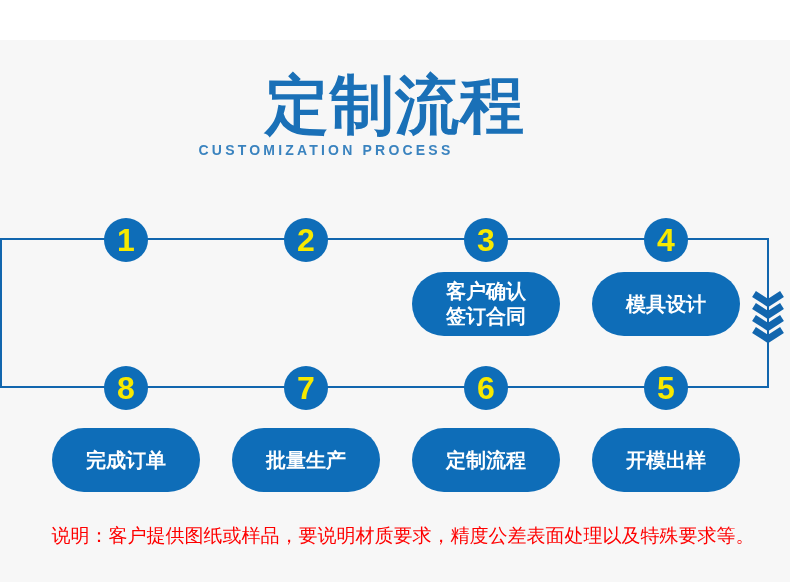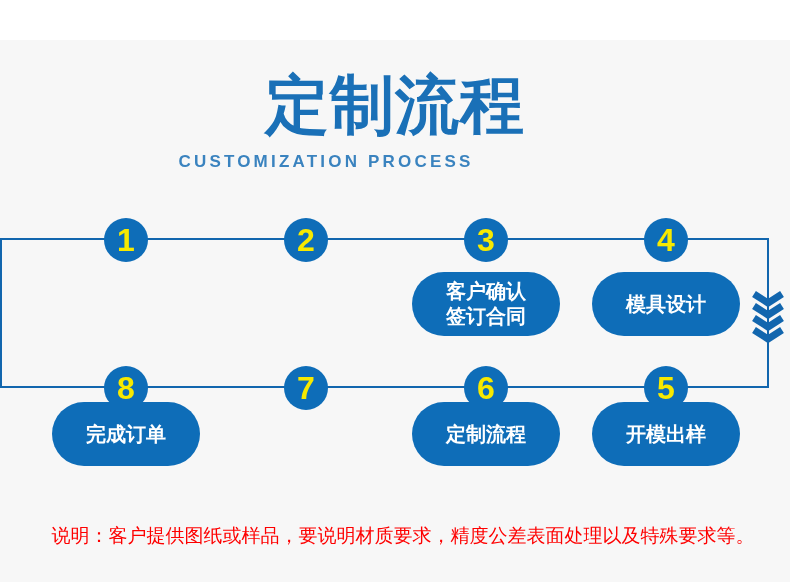--- a/index.html
+++ b/index.html
@@ -20,23 +20,23 @@
     background:var(--top-band,#ffffff);
   }
   .title{
     position:absolute;left:0;top:60px;width:790px;
     text-align:center;
     font-size:64px;line-height:74px;font-weight:bold;
     color:var(--title-blue,#1a70b7);
     letter-spacing:1px;
   }
   .subtitle{
-    position:absolute;left:0;top:144px;width:652px;
+    position:absolute;left:0;top:132px;width:652px;
     text-align:center;
-    font-size:17px;line-height:20px;font-weight:bold;
+    font-size:14px;line-height:20px;font-weight:bold;
     letter-spacing:3.2px;
     color:var(--subtitle-blue,#3a83bf);
   }
   .hline{
     position:absolute;left:0;width:769px;height:2px;
     background:var(--line-blue,#1266ae);
   }
   .hline-r1{top:230px;}
   .hline-r2{top:378px;}
   .vline{
@@ -62,21 +62,21 @@
   .pill{
     position:absolute;width:148px;height:64px;border-radius:32px;
     background:var(--primary-blue,#0e6db8);
     color:var(--pill-text,#ffffff);
     font-size:20px;line-height:25px;font-weight:bold;
     display:flex;align-items:center;justify-content:center;
     text-align:center;white-space:pre-line;
     z-index:2;
   }
   .pr1{top:264px;}
-  .pr2{top:394px;text-align:center;}
+  .pr2{top:420px;text-align:center;}
   .pc1{left:52px;}.pc2{left:232px;}.pc3{left:412px;}.pc4{left:592px;}
   .note{
     position:absolute;left:8px;top:515px;width:790px;
     text-align:center;
     font-size:19px;line-height:26px;
     color:var(--note-red,#fe0000);
   }
 </style>
 </head>
 <body>
@@ -109,17 +109,18 @@
   <div class="pill pr1 pc3">客户确认
 签订合同</div>
   <div class="pill pr1 pc4">模具设计</div>
 
   <div class="circle r2 cc1">8</div>
   <div class="circle r2 cc2">7</div>
   <div class="circle r2 cc3">6</div>
   <div class="circle r2 cc4">5</div>
 
   <div class="pill pr2 pc1">完成订单</div>
+  <div class="pill pr2 pc2">批量生产</div>
   <div class="pill pr2 pc3">定制流程</div>
   <div class="pill pr2 pc4">开模出样</div>
 
   <div class="note">说明：客户提供图纸或样品，要说明材质要求，精度公差表面处理以及特殊要求等。</div>
 </div>
 
 </body></html>

